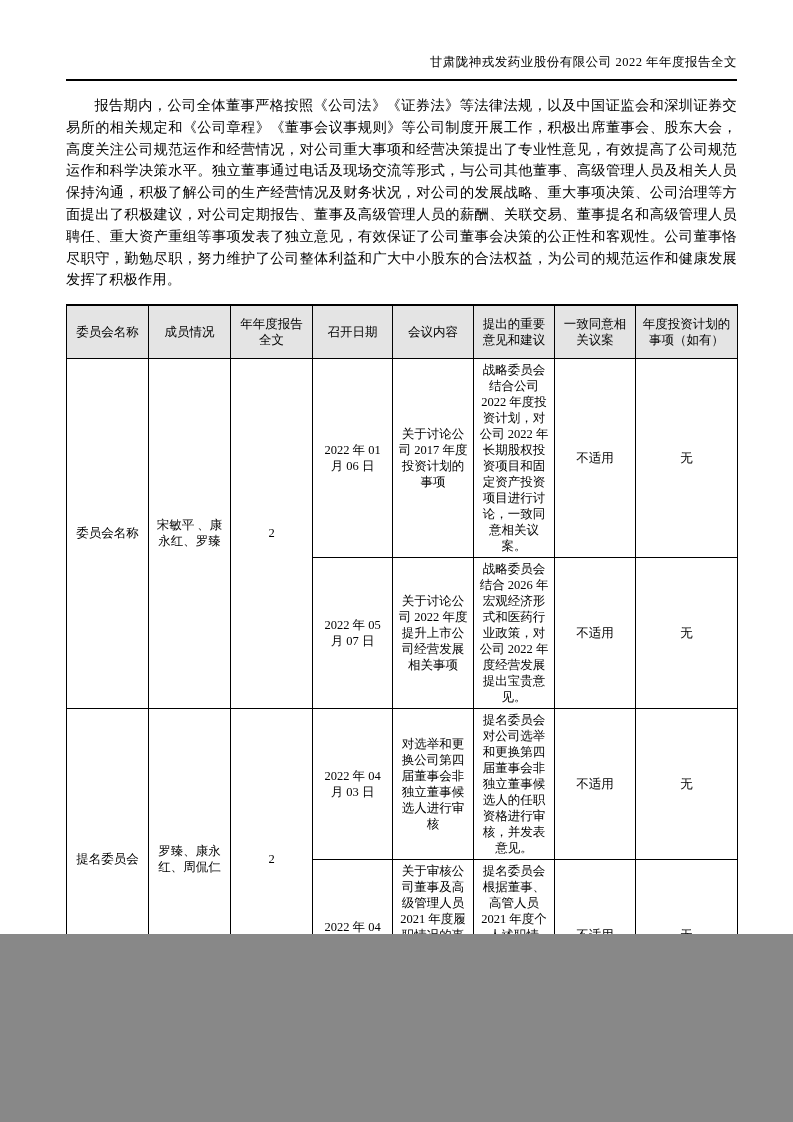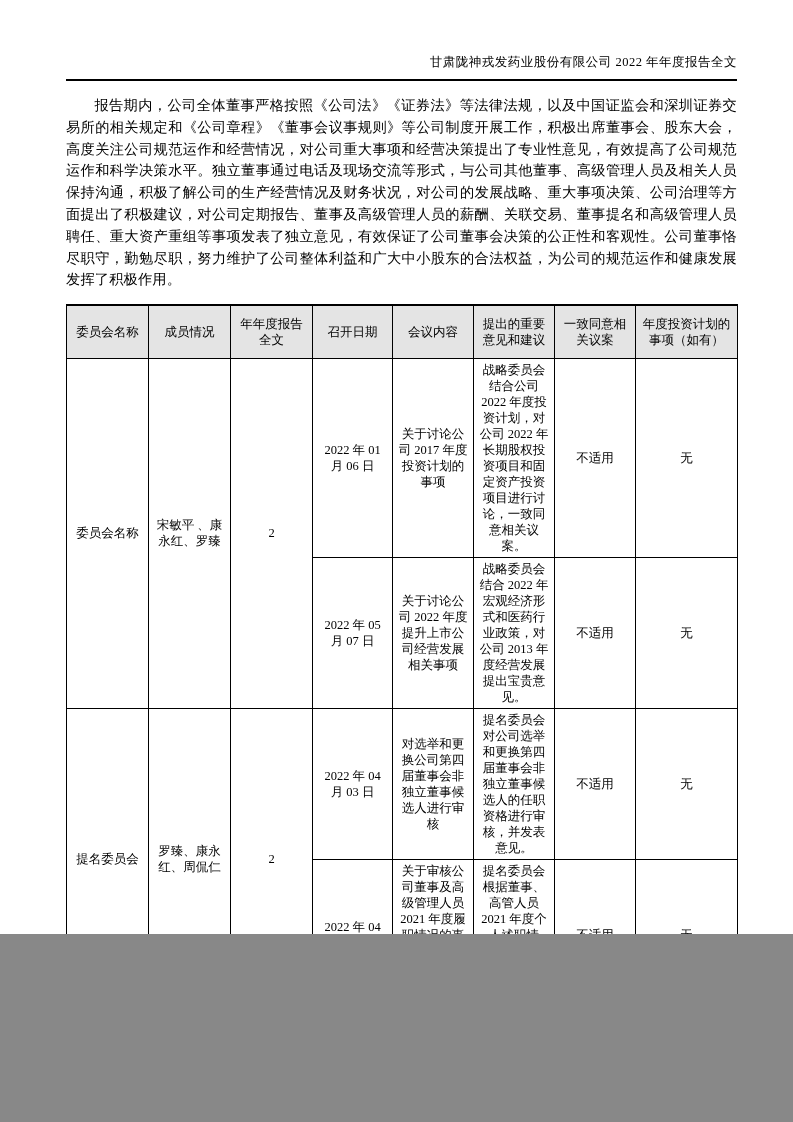--- a/index.html
+++ b/index.html
@@ -128,21 +128,21 @@
         <td rowspan="2" class="cell-count">2</td>
         <td>2022 年 01 月 06 日</td>
         <td>关于讨论公司 2017 年度投资计划的事项</td>
         <td>战略委员会结合公司 2022 年度投资计划，对公司 2022 年长期股权投资项目和固定资产投资项目进行讨论，一致同意相关议案。</td>
         <td>不适用</td>
         <td>无</td>
       </tr>
       <tr class="row-h2">
         <td>2022 年 05 月 07 日</td>
         <td>关于讨论公司 2022 年度提升上市公司经营发展相关事项</td>
-        <td>战略委员会结合 2022 年宏观经济形式和医药行业政策，对公司 2013 年度经营发展提出宝贵意见。</td>
+        <td>战略委员会结合 2026 年宏观经济形式和医药行业政策，对公司 2022 年度经营发展提出宝贵意见。</td>
         <td>不适用</td>
         <td>无</td>
       </tr>
       <tr class="row-h3">
         <td rowspan="2">提名委员会</td>
         <td rowspan="2">罗臻、康永红、周侃仁</td>
         <td rowspan="2" class="cell-count">2</td>
         <td>2022 年 04 月 03 日</td>
         <td>对选举和更换公司第四届董事会非独立董事候选人进行审核</td>
         <td>提名委员会对公司选举和更换第四届董事会非独立董事候选人的任职资格进行审核，并发表意见。</td>

